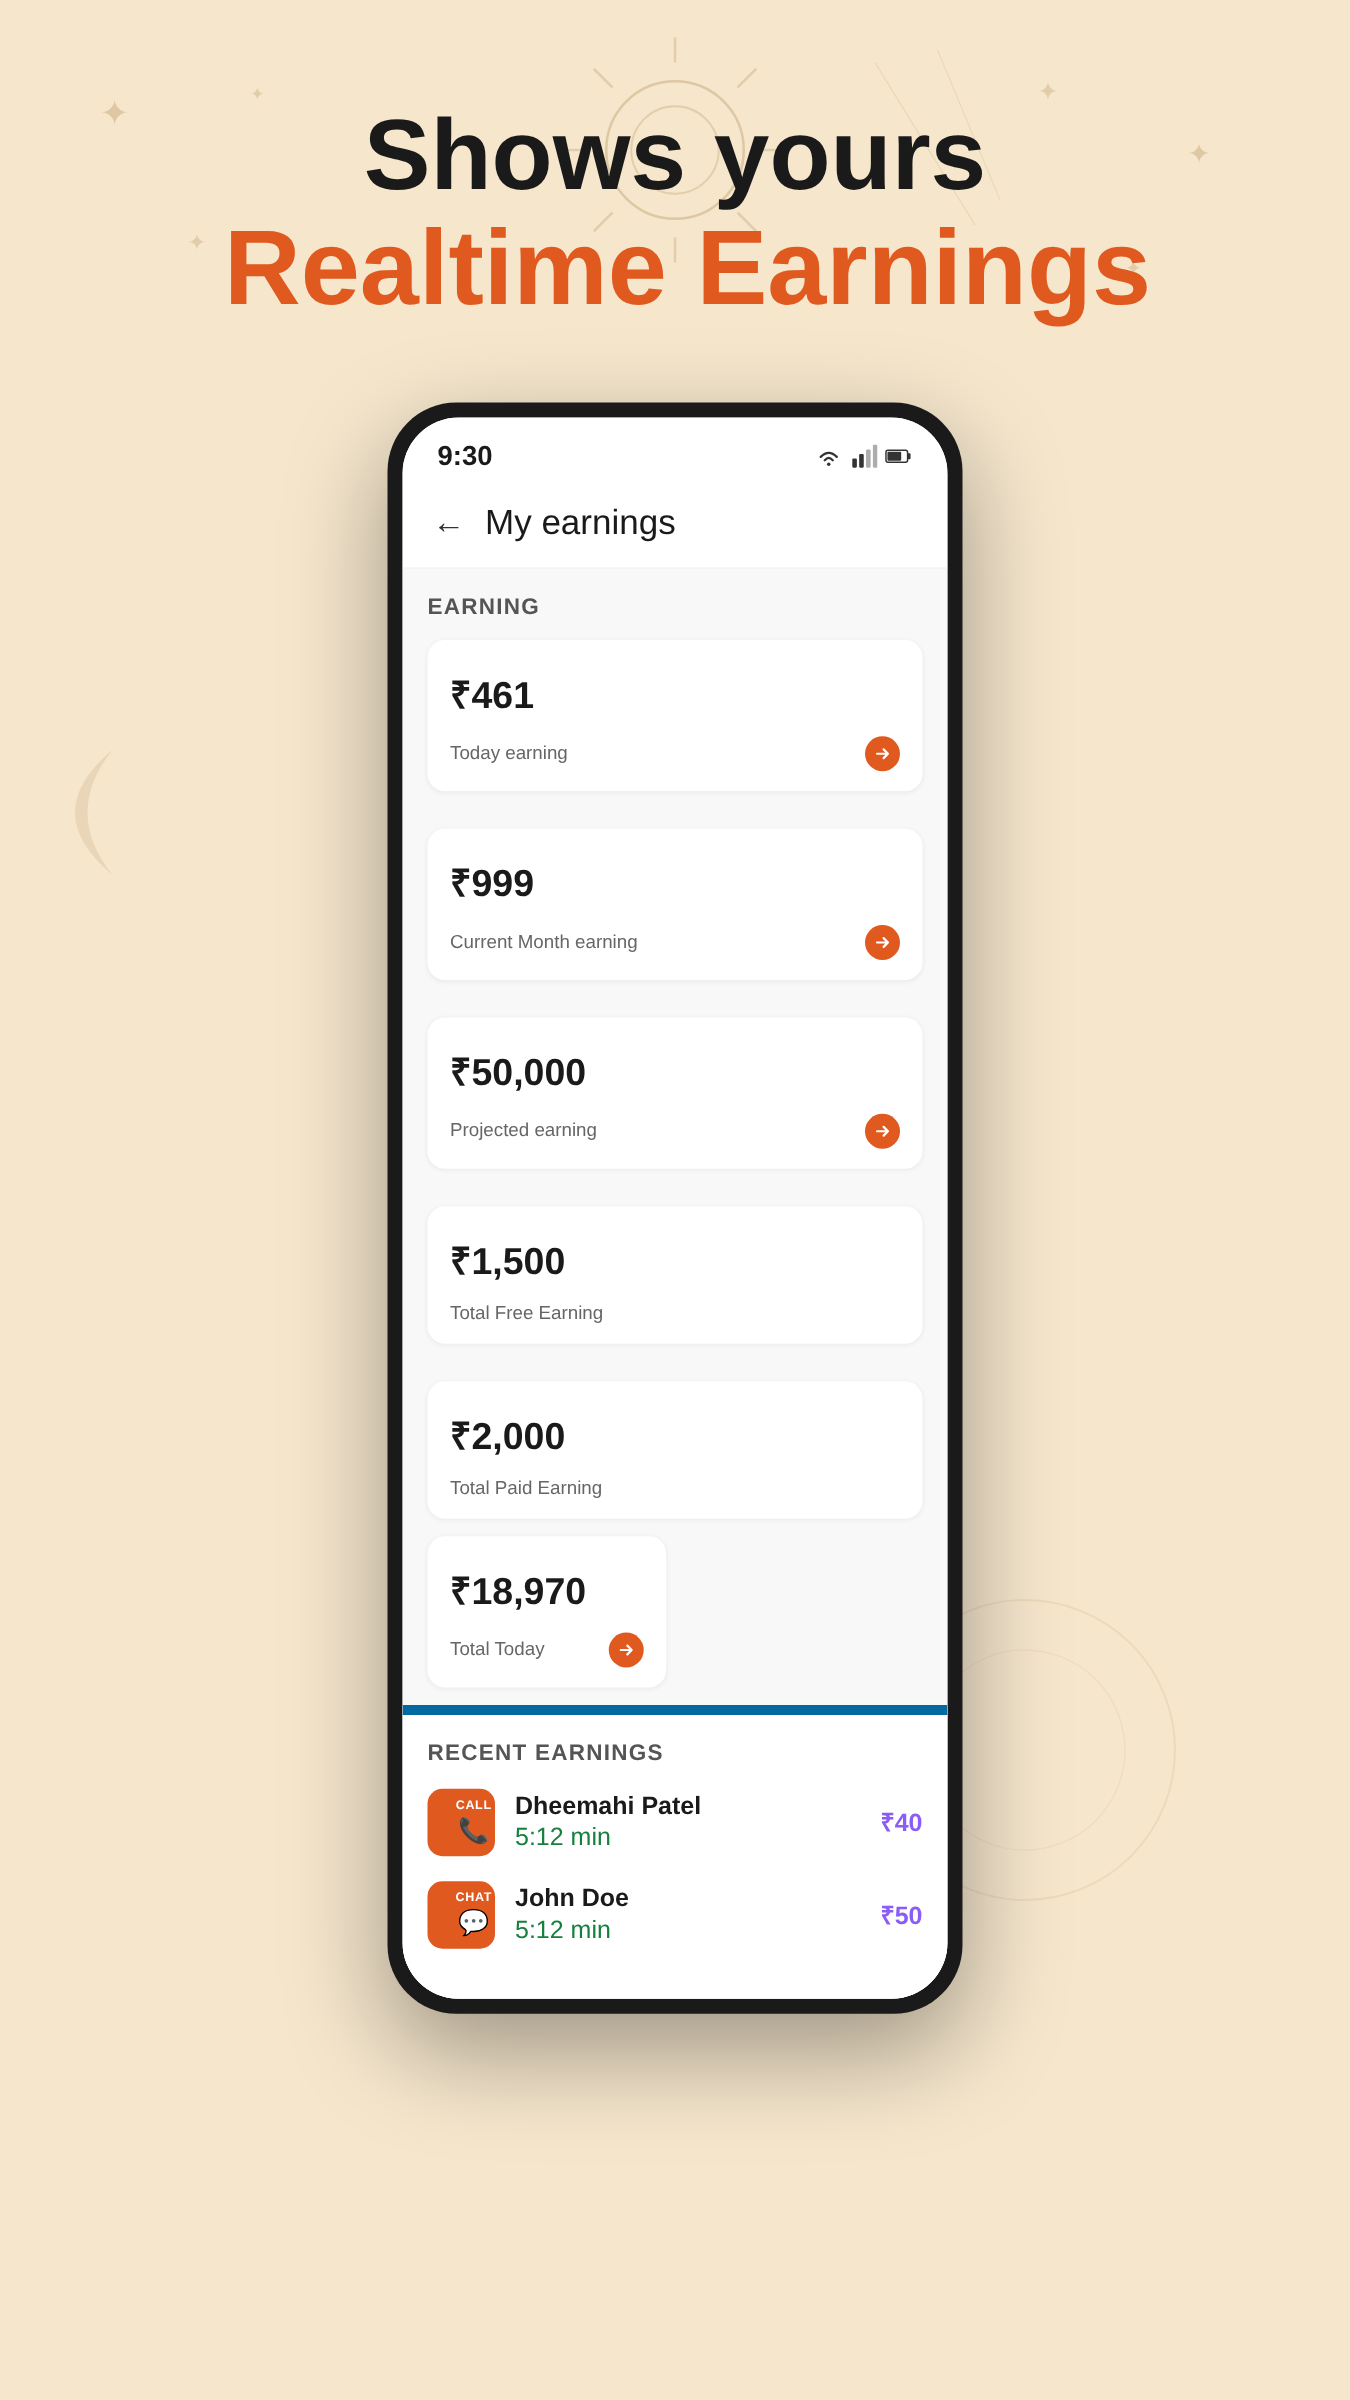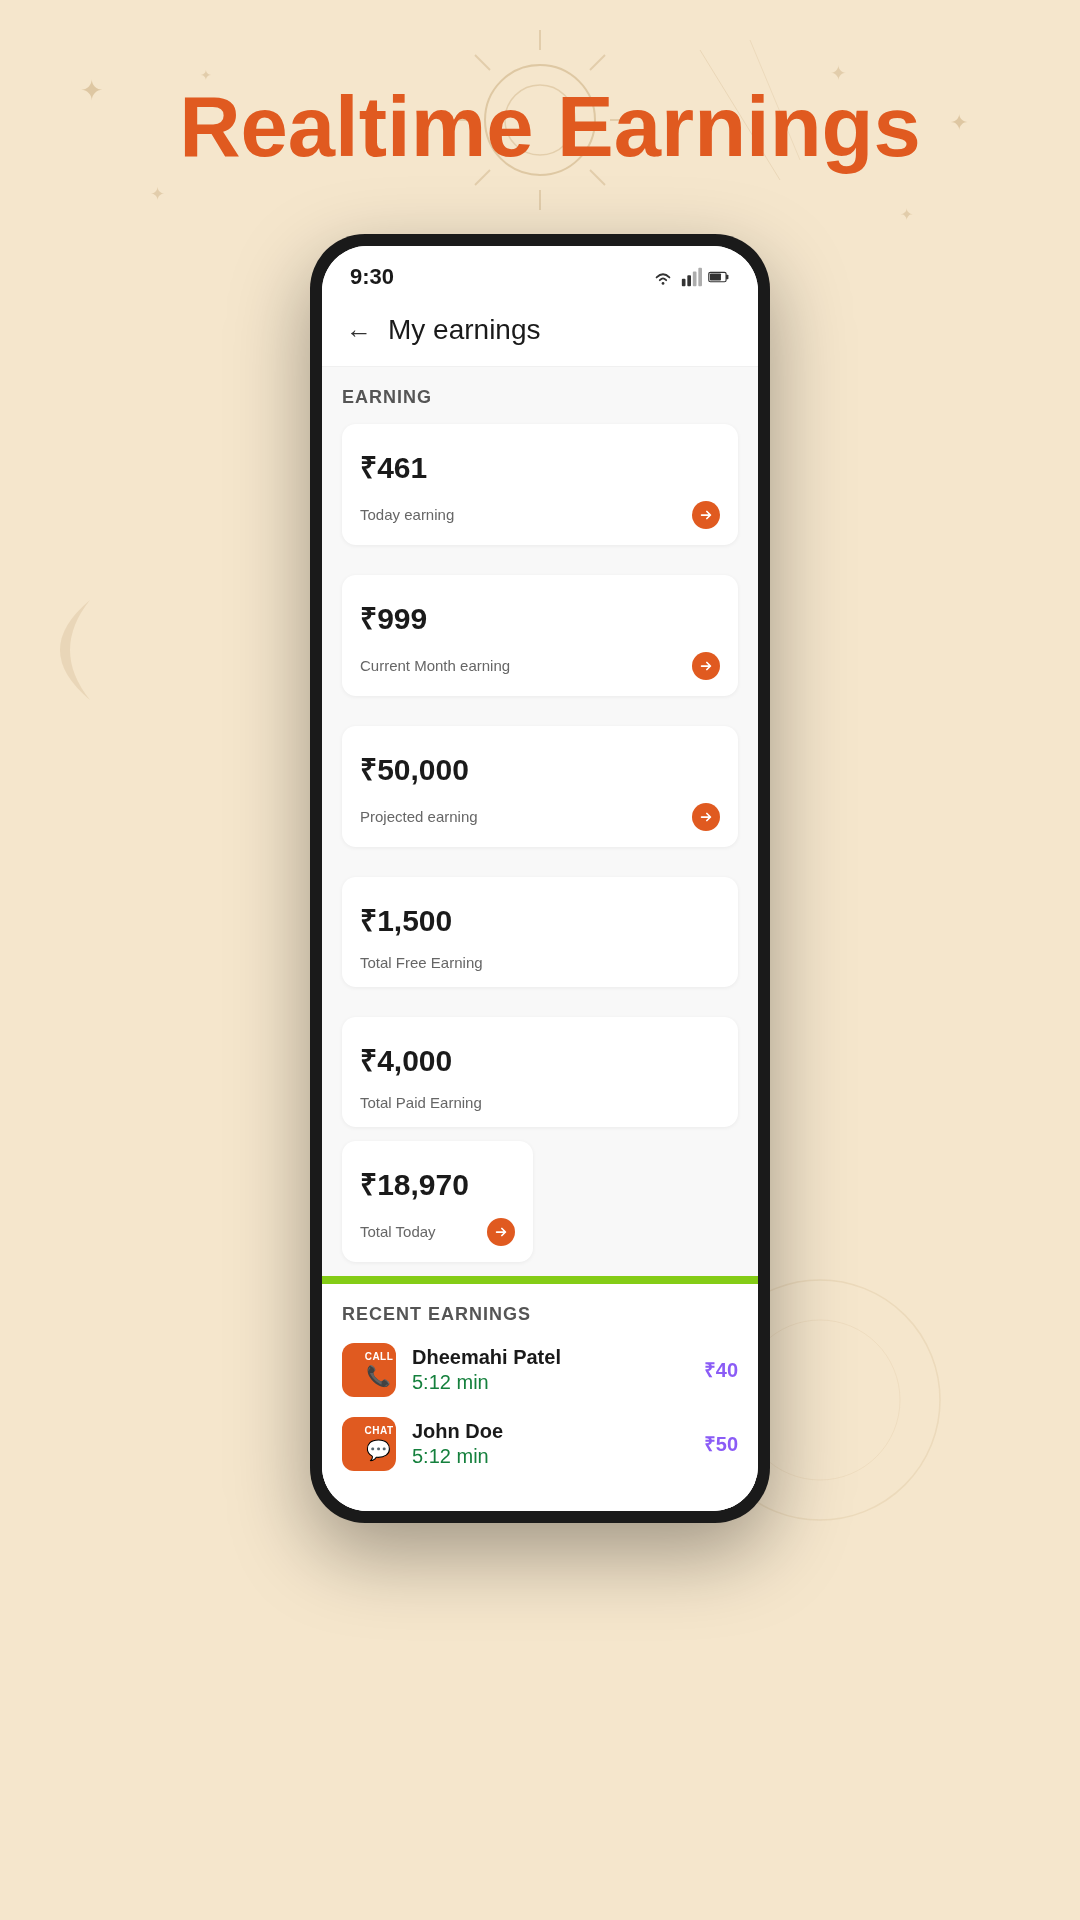--- a/index.html
+++ b/index.html
@@ -195,21 +195,21 @@
       box-shadow: 0 1px 4px rgba(0,0,0,0.06);
       margin-bottom: 14px;
       width: calc(50% - 7px);
     }
 
     
     .recent-section {
       background: #fff;
       margin: 0 -20px;
       padding: 20px;
-      border-top: 8px solid #84cc16;
+      border-top: 8px solid #0369a1;
     }
 
     .recent-label {
       font-size: 18px;
       font-weight: 700;
       color: #555;
       letter-spacing: 1px;
       margin-bottom: 18px;
     }
 
@@ -298,20 +298,21 @@
 
     <circle cx="820" cy="1400" r="120" fill="none" stroke="#c8a97a" stroke-width="1.5" opacity="0.2"></circle>
     <circle cx="820" cy="1400" r="80" fill="none" stroke="#c8a97a" stroke-width="1" opacity="0.15"></circle>
 
     <line x1="700" y1="50" x2="780" y2="180" stroke="#c8a97a" stroke-width="1" opacity="0.25"></line>
     <line x1="750" y1="40" x2="800" y2="160" stroke="#c8a97a" stroke-width="1" opacity="0.2"></line>
   </svg>
 </div>
 
 <div class="header-text">
+  <div class="shows-yours">Shows yours</div>
   <div class="realtime-earnings">Realtime Earnings</div>
 </div>
 
 <div class="phone-container">
   <div class="phone-frame">
     <div class="phone-inner">
 
       <div class="status-bar">
         <span class="status-time">9:30</span>
         <div class="status-icons">
@@ -386,21 +387,21 @@
           </div>
 
           <div class="card">
             <div class="card-value">₹1,500</div>
             <div class="card-label-row">
               <span class="card-label">Total Free Earning</span>
             </div>
           </div>
 
           <div class="card">
-            <div class="card-value">₹4,000</div>
+            <div class="card-value">₹2,000</div>
             <div class="card-label-row">
               <span class="card-label">Total Paid Earning</span>
             </div>
           </div>
 
         </div>
 
         <div class="card-single">
           <div class="card-value">₹18,970</div>
           <div class="card-label-row">

